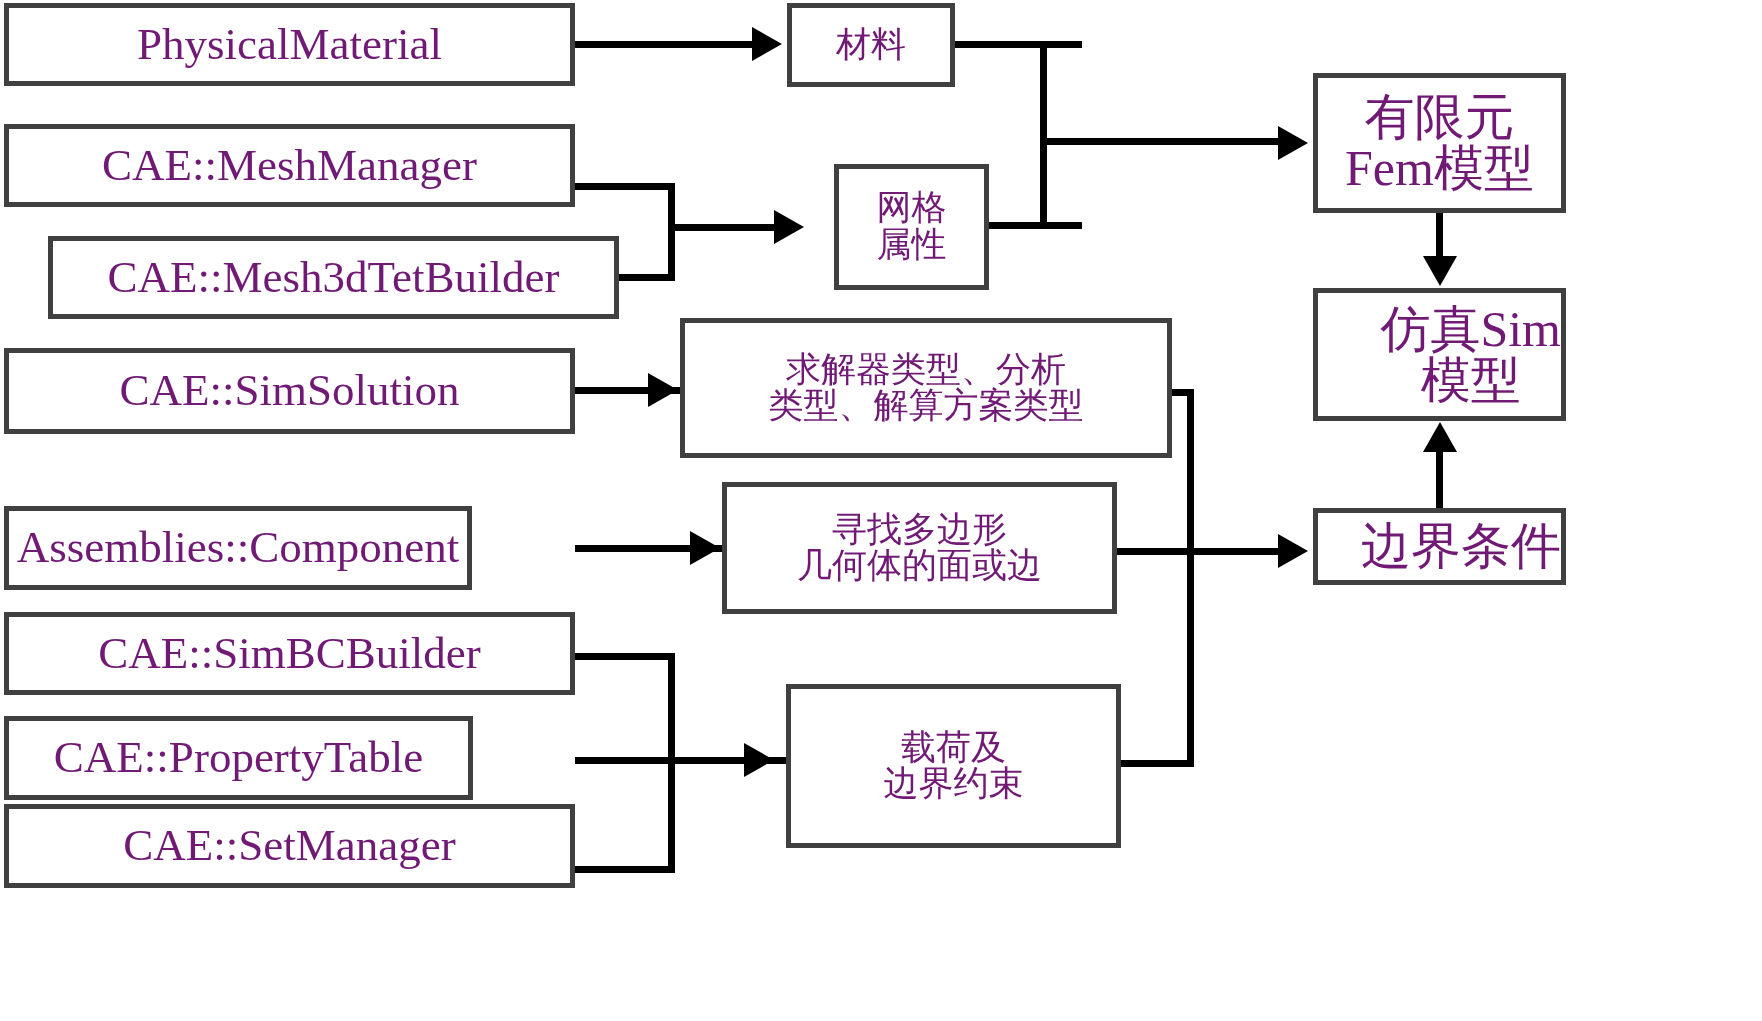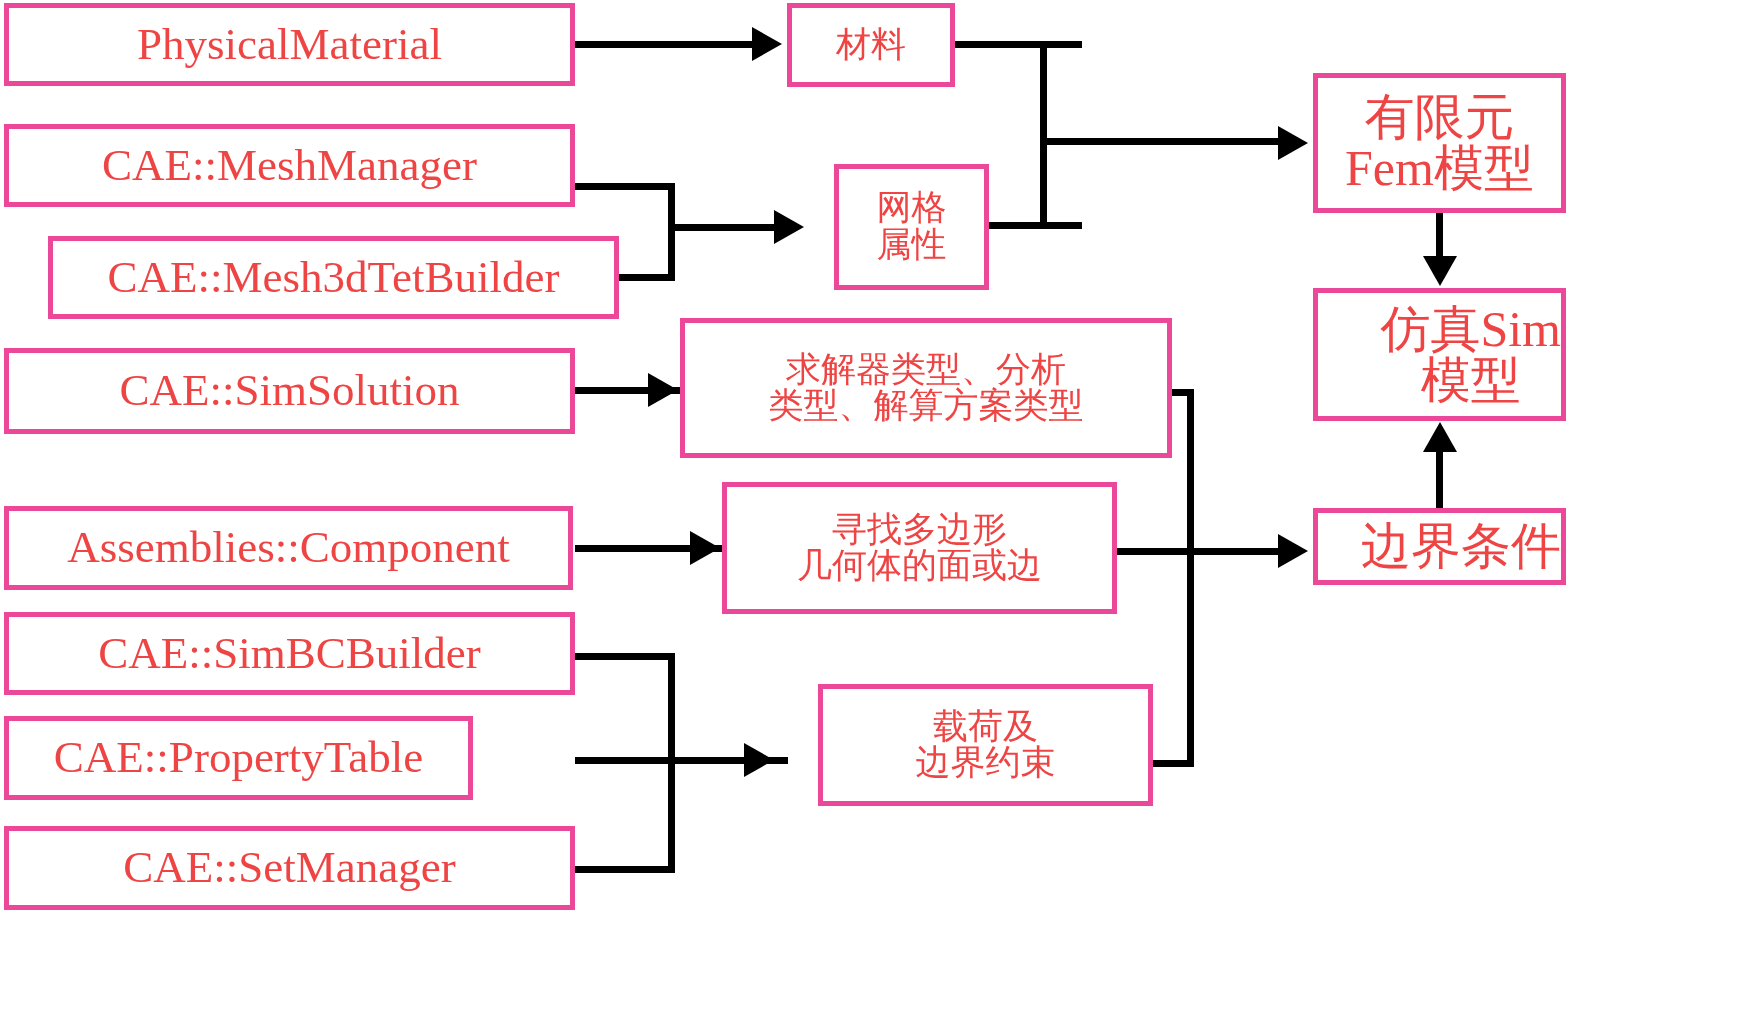--- a/index.html
+++ b/index.html
@@ -7,27 +7,27 @@
   #stage{
     position:relative;
     width:1762px;height:1021px;
     background:#ffffff;
     font-family:"Liberation Serif","DejaVu Serif",serif;
     overflow:hidden;
   }
   .box{
     position:absolute;
     box-sizing:border-box;
-    border:5px solid #ec4899;
+    border:5px solid #404040;
     background:#ffffff;
     display:flex;
     align-items:center;
     justify-content:center;
     text-align:center;
-    color:#ef4444;
+    color:#701a75;
     line-height:1.02;
     z-index:3;
     white-space:pre-line;
   }
   .lbox{font-size:45px;}
   .cbox{font-size:35px;font-family:"Liberation Serif","DejaVu Serif",serif;}
   .rbox{font-size:50px;}
   .ln{position:absolute;background:#000000;z-index:2;}
   .h{height:7px;}
   .v{width:7px;}
@@ -66,33 +66,33 @@
   </div>
 
   <div class="box lbox" style="left:4px;top:236px;width:571px;height:83px;margin-left:44px;">
     <span>CAE::Mesh3dTetBuilder</span>
   </div>
 
   <div class="box lbox" style="left:4px;top:348px;width:571px;height:86px;">
     <span>CAE::SimSolution</span>
   </div>
 
-  <div class="box lbox" style="left:4px;top:506px;width:569px;height:84px;">
+  <div class="box lbox" style="left:4px;top:506px;width:468px;height:84px;">
     <span>Assemblies::Component</span>
   </div>
 
   <div class="box lbox" style="left:4px;top:612px;width:571px;height:83px;">
     <span>CAE::SimBCBuilder</span>
   </div>
 
   <div class="box lbox" style="left:4px;top:716px;width:469px;height:84px;">
     <span>CAE::PropertyTable</span>
   </div>
 
-  <div class="box lbox" style="left:4px;top:826px;width:571px;height:84px;justify-content:center;">
+  <div class="box lbox" style="left:4px;top:804px;width:571px;height:84px;justify-content:center;">
     <span>CAE::SetManager</span>
   </div>
 
   <div class="box cbox" style="left:787px;top:3px;width:168px;height:84px;">
     <span>材料</span>
   </div>
 
   <div class="box cbox" style="left:834px;top:164px;width:155px;height:126px;line-height:1.05;">
     <span>网格
 属性</span>
@@ -101,21 +101,21 @@
   <div class="box cbox" style="left:680px;top:318px;width:492px;height:140px;">
     <span>求解器类型、分析
 类型、解算方案类型</span>
   </div>
 
   <div class="box cbox" style="left:722px;top:482px;width:395px;height:132px;">
     <span>寻找多边形
 几何体的面或边</span>
   </div>
 
-  <div class="box cbox" style="left:818px;top:684px;width:335px;height:122px;">
+  <div class="box cbox" style="left:786px;top:684px;width:335px;height:164px;">
     <span>载荷及
 边界约束</span>
   </div>
 
   <div class="box rbox" style="left:1313px;top:73px;width:253px;height:140px;">
     <span>有限元
 Fem模型</span>
   </div>
 
   <div class="box rbox" style="left:1313px;top:288px;width:253px;height:133px;justify-content:flex-end;">

